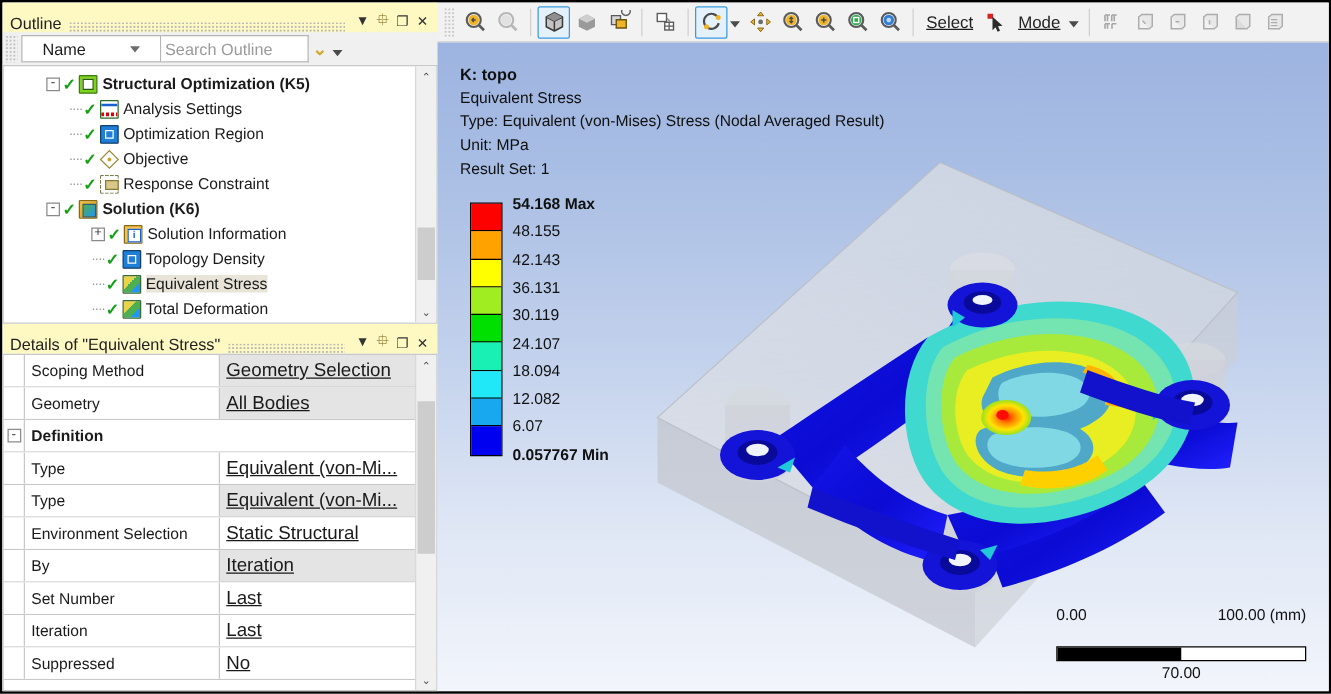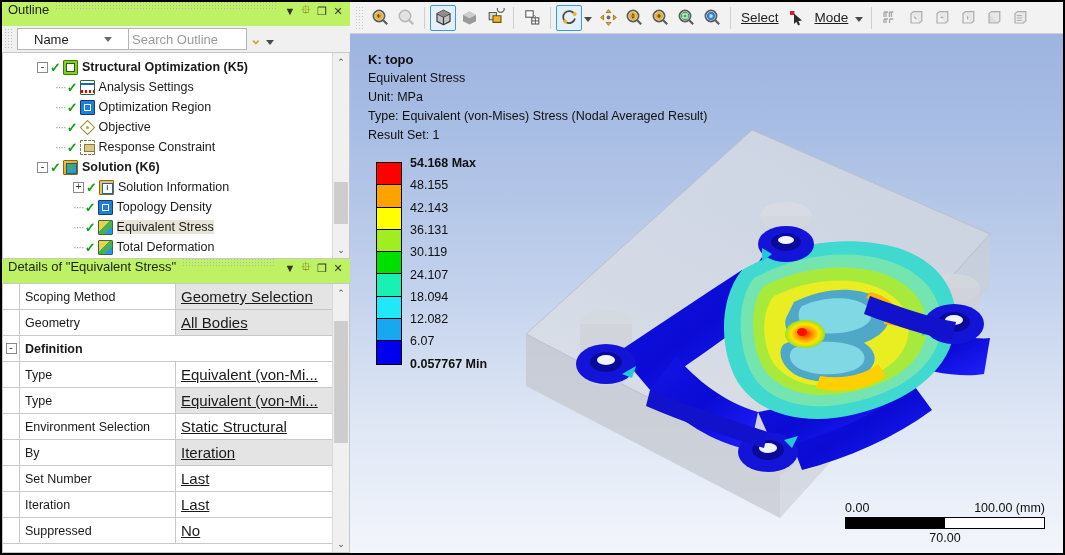--- a/index.html
+++ b/index.html
@@ -10,21 +10,21 @@
     background:#000; overflow:hidden;
     font-size:12px; color:#1a1a1a;
   }
   .app { position:relative; width:1065px; height:555px; background:#fff;
          border:2px solid #000; overflow:hidden; }
 
   
   .left-col { position:absolute; left:0; top:0; width:348px; height:551px;
               background:#f0f0f0; display:flex; flex-direction:column; }
 
-  .panel-title { height:24px; background:#bef264; display:flex; align-items:flex-start;
+  .panel-title { height:24px; background:#fef9c3; display:flex; align-items:flex-end;
                  padding:0 4px 0 6px; font-size:13px; color:#222; flex:none; }
   .panel-title .ttl { white-space:nowrap; }
   .dotfill { flex:1; height:8px; margin:0 6px;
              background-image:radial-gradient(#b4b4b4 0.8px, transparent 0.9px);
              background-size:3px 3px; background-position:0 2px; opacity:.95; }
   .tbtn { width:16px; height:18px; display:flex; align-items:center; justify-content:center;
           color:#333; font-size:11px; }
   .pin { color:#7a5c10; font-size:13px; }
 
   
@@ -144,21 +144,21 @@
   .legend { position:absolute; left:26px; top:128px; display:flex; }
   .lg-bar { width:26px; border:1px solid #000; display:flex; flex-direction:column; }
   .lg-sw { height:22.3px; border-bottom:1px solid #000; }
   .lg-sw:last-child { border-bottom:none; }
   .lg-labels { margin-left:8px; position:relative; width:130px; }
   .lg-lab { position:absolute; left:0; font-size:12.5px; color:#101010; white-space:nowrap; }
   .lg-lab.b { font-weight:bold; }
 
   .scalebar { position:absolute; right:18px; bottom:8px; width:200px; text-align:center; }
   .sb-top { display:flex; justify-content:space-between; font-size:12.5px; color:#101010;
-            margin-bottom:2px; padding:0 0 0 0; }
+            margin-bottom:18px; padding:0 0 0 0; }
   .sb-bar { height:12px; border:1px solid #000; background:#fff; display:flex; }
   .sb-fill { width:50%; background:#000; }
   .sb-mid { font-size:12.5px; color:#101010; margin-top:2px; }
 
   
   .model { position:absolute; left:0; top:0; width:100%; height:100%; }
   .model svg { position:absolute; left:0; top:0; }
 </style>
 </head>
 <body>
@@ -621,22 +621,22 @@
 
             <path d="M300 356 C340 372 380 386 418 398 L414 414 C374 402 334 388 296 372 Z" fill="#1212cc"></path>
             <path d="M520 262 C552 274 582 284 606 288 L602 306 C576 302 546 292 514 280 Z" fill="#1212cc"></path>
           </g>
         </svg>
       </div>
 
       <div class="annot">
         <div class="a-title">K: topo</div>
         <div>Equivalent Stress</div>
+        <div>Type: Equivalent (von-Mises) Stress (Nodal Averaged Result)</div>
         <div>Unit: MPa</div>
-        <div>Type: Equivalent (von-Mises) Stress (Nodal Averaged Result)</div>
         <div>Result Set: 1</div>
       </div>
 
       <div class="legend">
         <div class="lg-bar" id="legend-bar">
             <div class="lg-sw" style="background: rgb(253, 0, 0);"></div>
             <div class="lg-sw" style="background: rgb(255, 162, 0);"></div>
             <div class="lg-sw" style="background: rgb(255, 255, 0);"></div>
             <div class="lg-sw" style="background: rgb(160, 238, 34);"></div>
             <div class="lg-sw" style="background: rgb(0, 224, 0);"></div>

